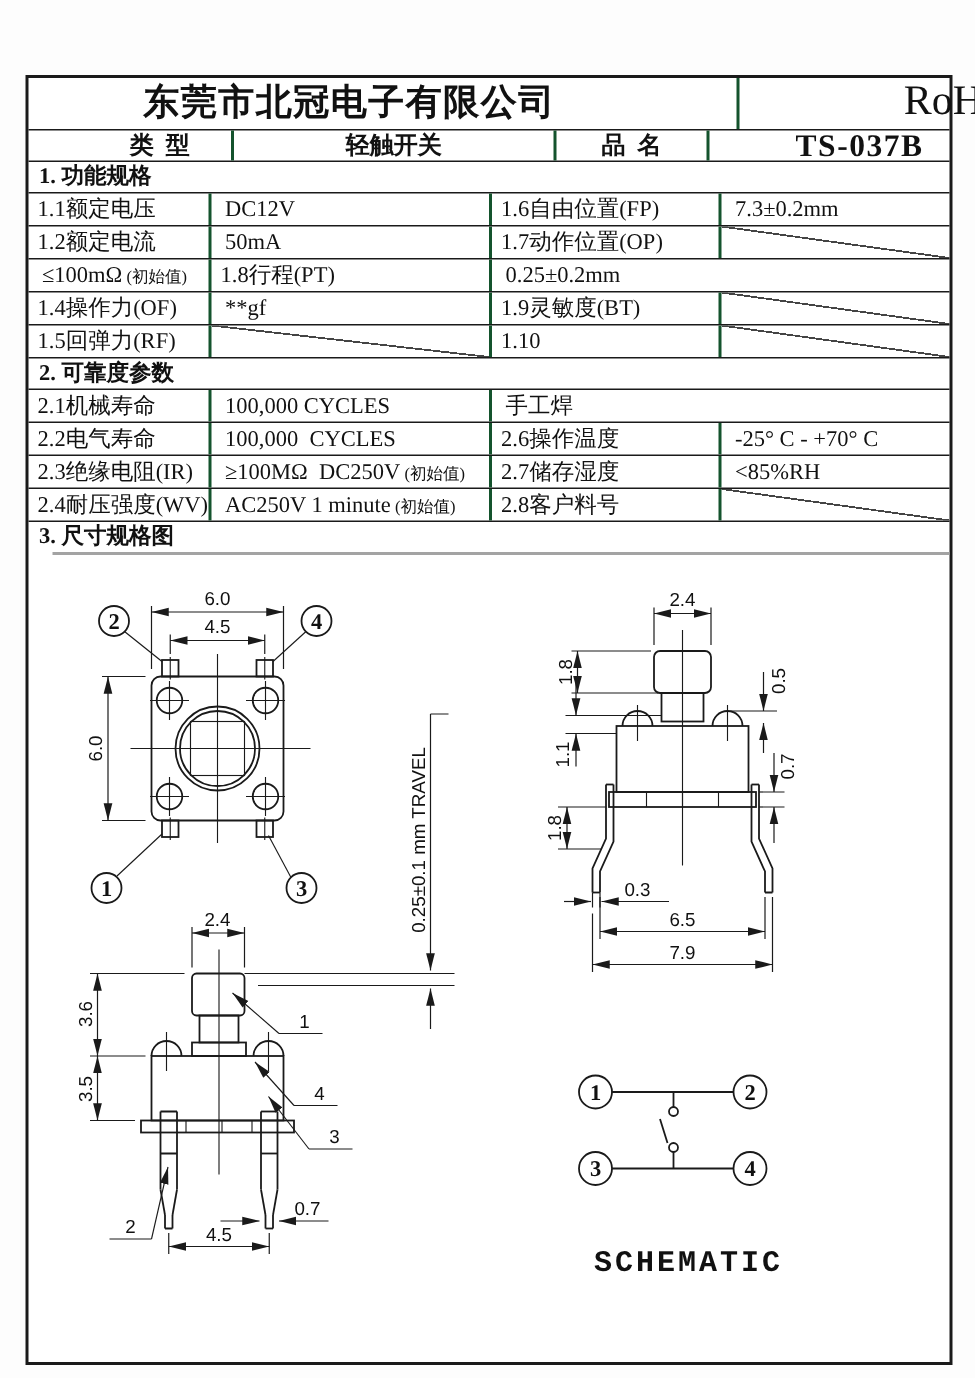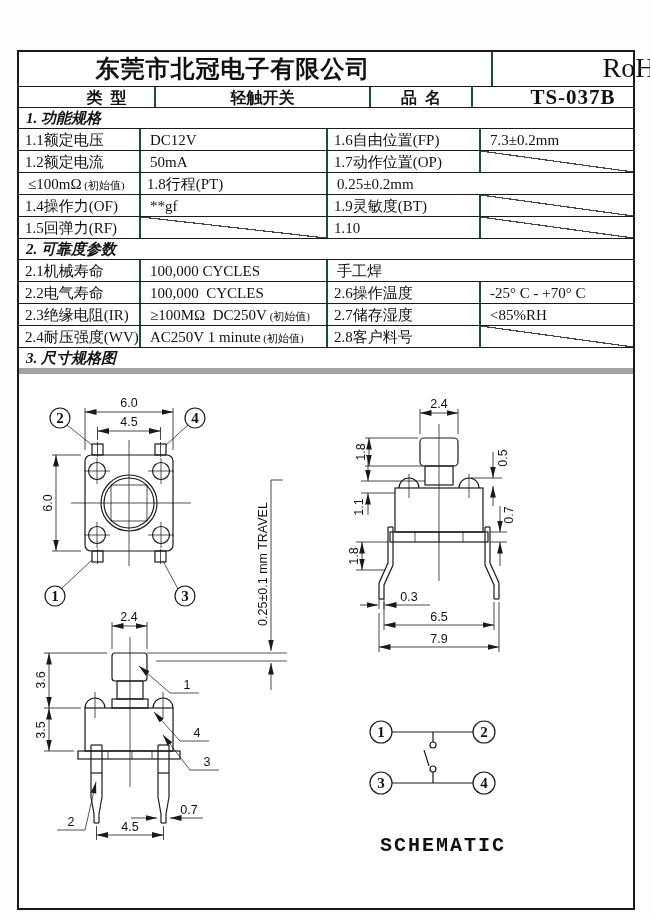--- a/index.html
+++ b/index.html
@@ -10,27 +10,27 @@
   .tr:first-child{border-top:none;gap:44px;}
   .tr>div{box-sizing:border-box;border-left:2px solid #14532d;overflow:hidden;white-space:pre;}
   .tr>div:first-child{border-left:none;}
   .row-a{grid-template-columns:428px 186px;height:34px;}
   .company{font-size:24px;font-weight:bold;text-align:center;line-height:34px;letter-spacing:1px;}
   .rohs{font-size:28px;text-align:right;line-height:32px;padding-right:6px;font-family:"Liberation Serif",serif;}
   .row-b{grid-template-columns:95px 215px 102px 202px;height:21px;font-size:16px;font-weight:bold;padding-left:40px;}
   .row-b>div{text-align:center;line-height:21px;}
   .row-b .pname{font-weight:600;letter-spacing:1px;font-size:21px;}
   .sec{height:21px;font-size:15px;font-weight:bold;line-height:21px;padding-left:7px;box-sizing:border-box;
-       border-top:1px solid #1a1a1a;font-style:italic;}
+       border-top:1px solid #1a1a1a;}
   .row-d{grid-template-columns:120px 187px 153px 154px;height:22px;font-size:15px;}
   .row-d>div{line-height:22px;padding-left:6px;}
   .row-d .val{padding-left:9px;}
   .note{font-size:11px;}
   .hatch{background:linear-gradient(to top right,transparent calc(50% - 0.6px),#444 calc(50% - 0.6px),#444 calc(50% + 0.6px),transparent calc(50% + 0.6px));}
-  .draw-wrap{border-top:6px solid #a3a3a3;height:540px;}
+  .draw-wrap{border-top:2px solid #a3a3a3;height:540px;margin-left:16px;}
   
   .ol{fill:none;stroke:#1a1a1a;stroke-width:1.2px;}
   .thin{fill:none;stroke:#1a1a1a;stroke-width:0.75px;}
   .dim{fill:none;stroke:#1a1a1a;stroke-width:0.8px;}
   .dimtxt{font:12.5px "Liberation Sans",sans-serif;fill:#111;}
   .pintxt{font:bold 15px "Liberation Serif",serif;fill:#111;}
   .cap{font:bold 20px "Liberation Mono",monospace;fill:#111;letter-spacing:2px;}
 </style>
 </head>
 <body>

